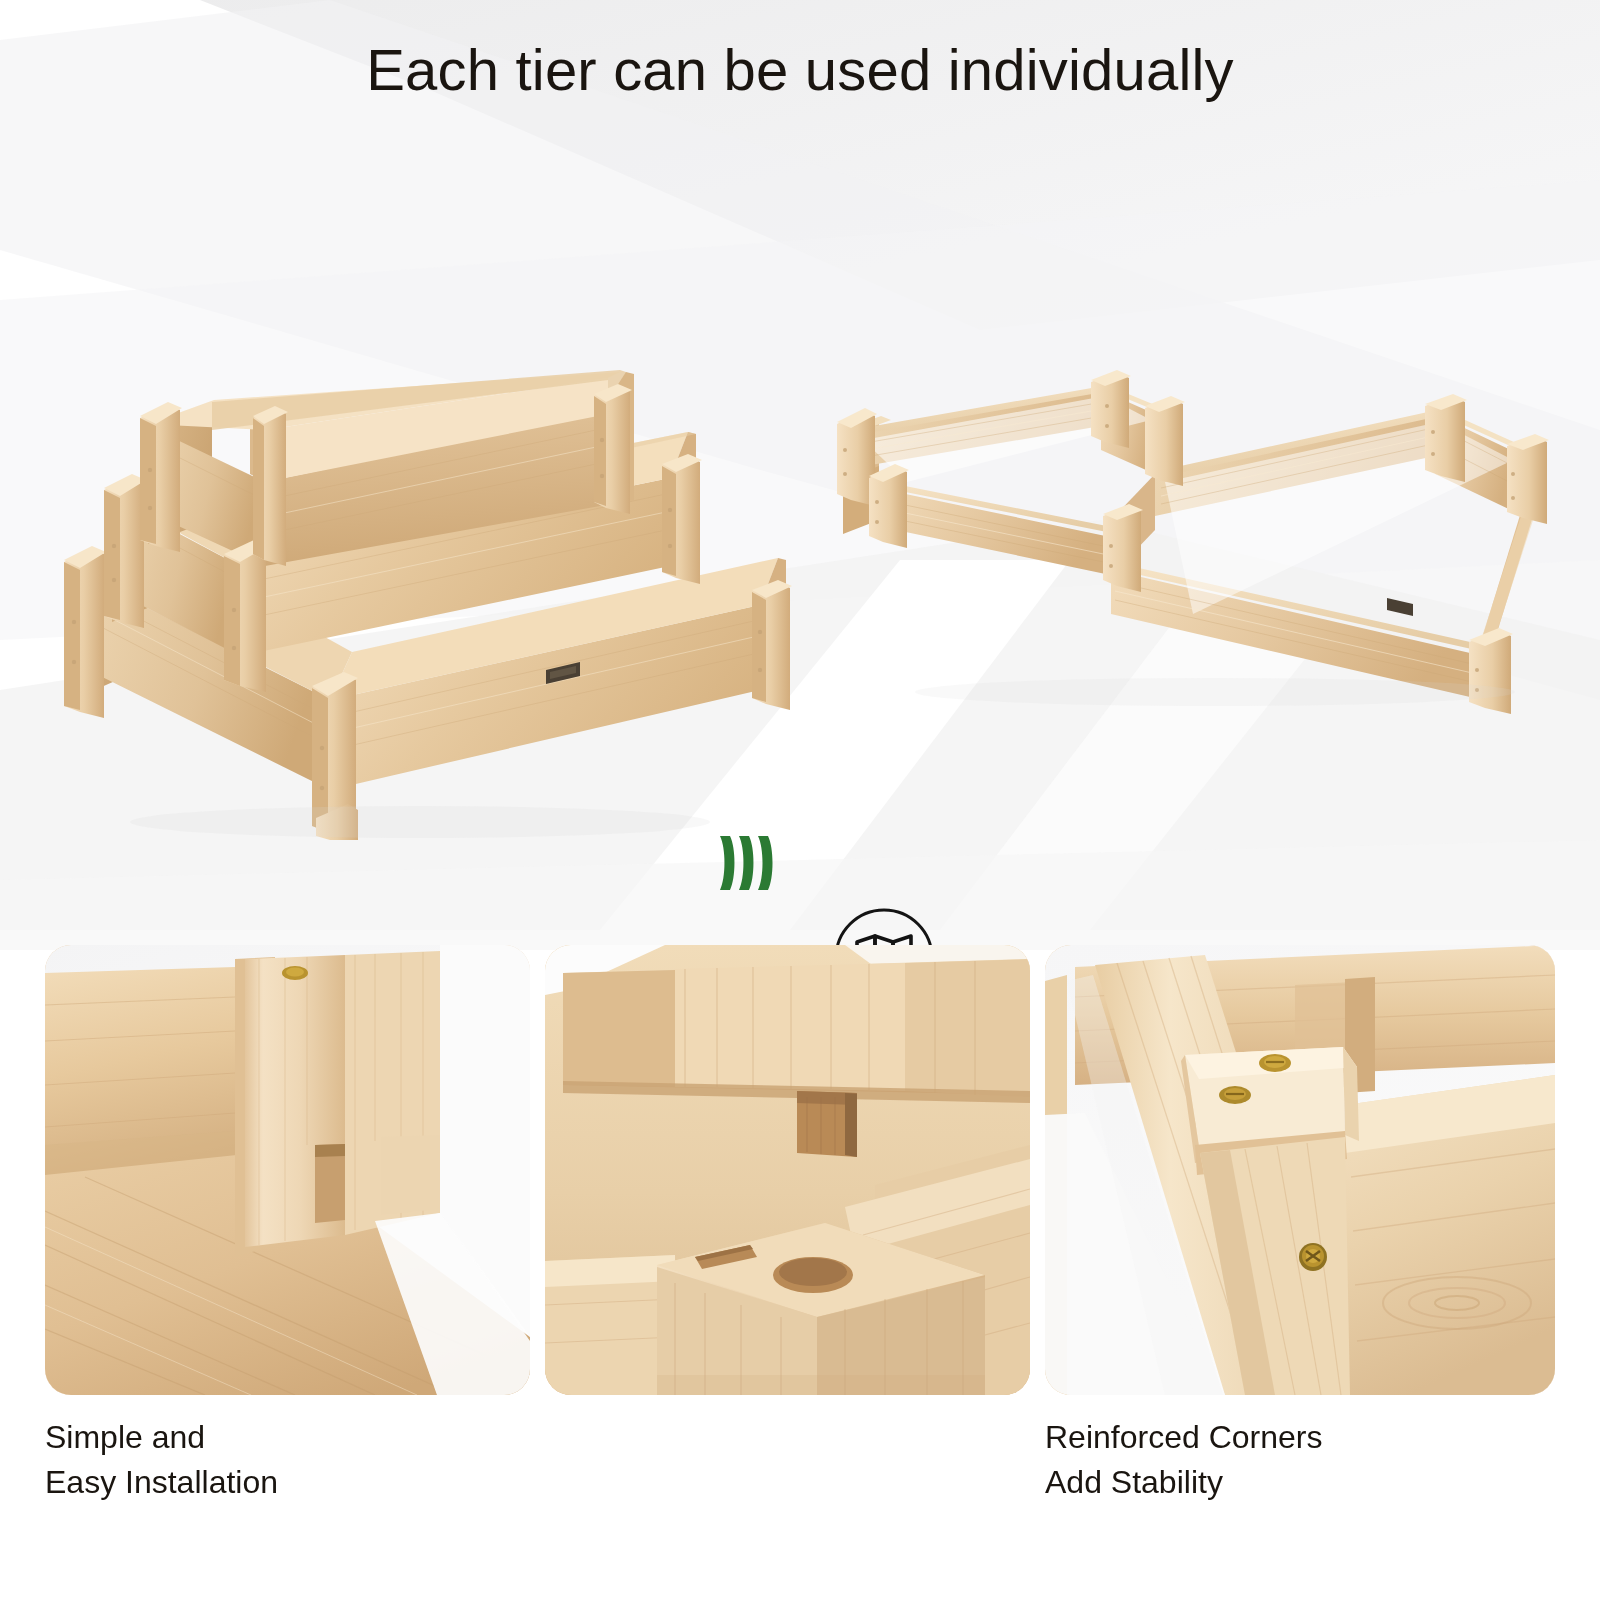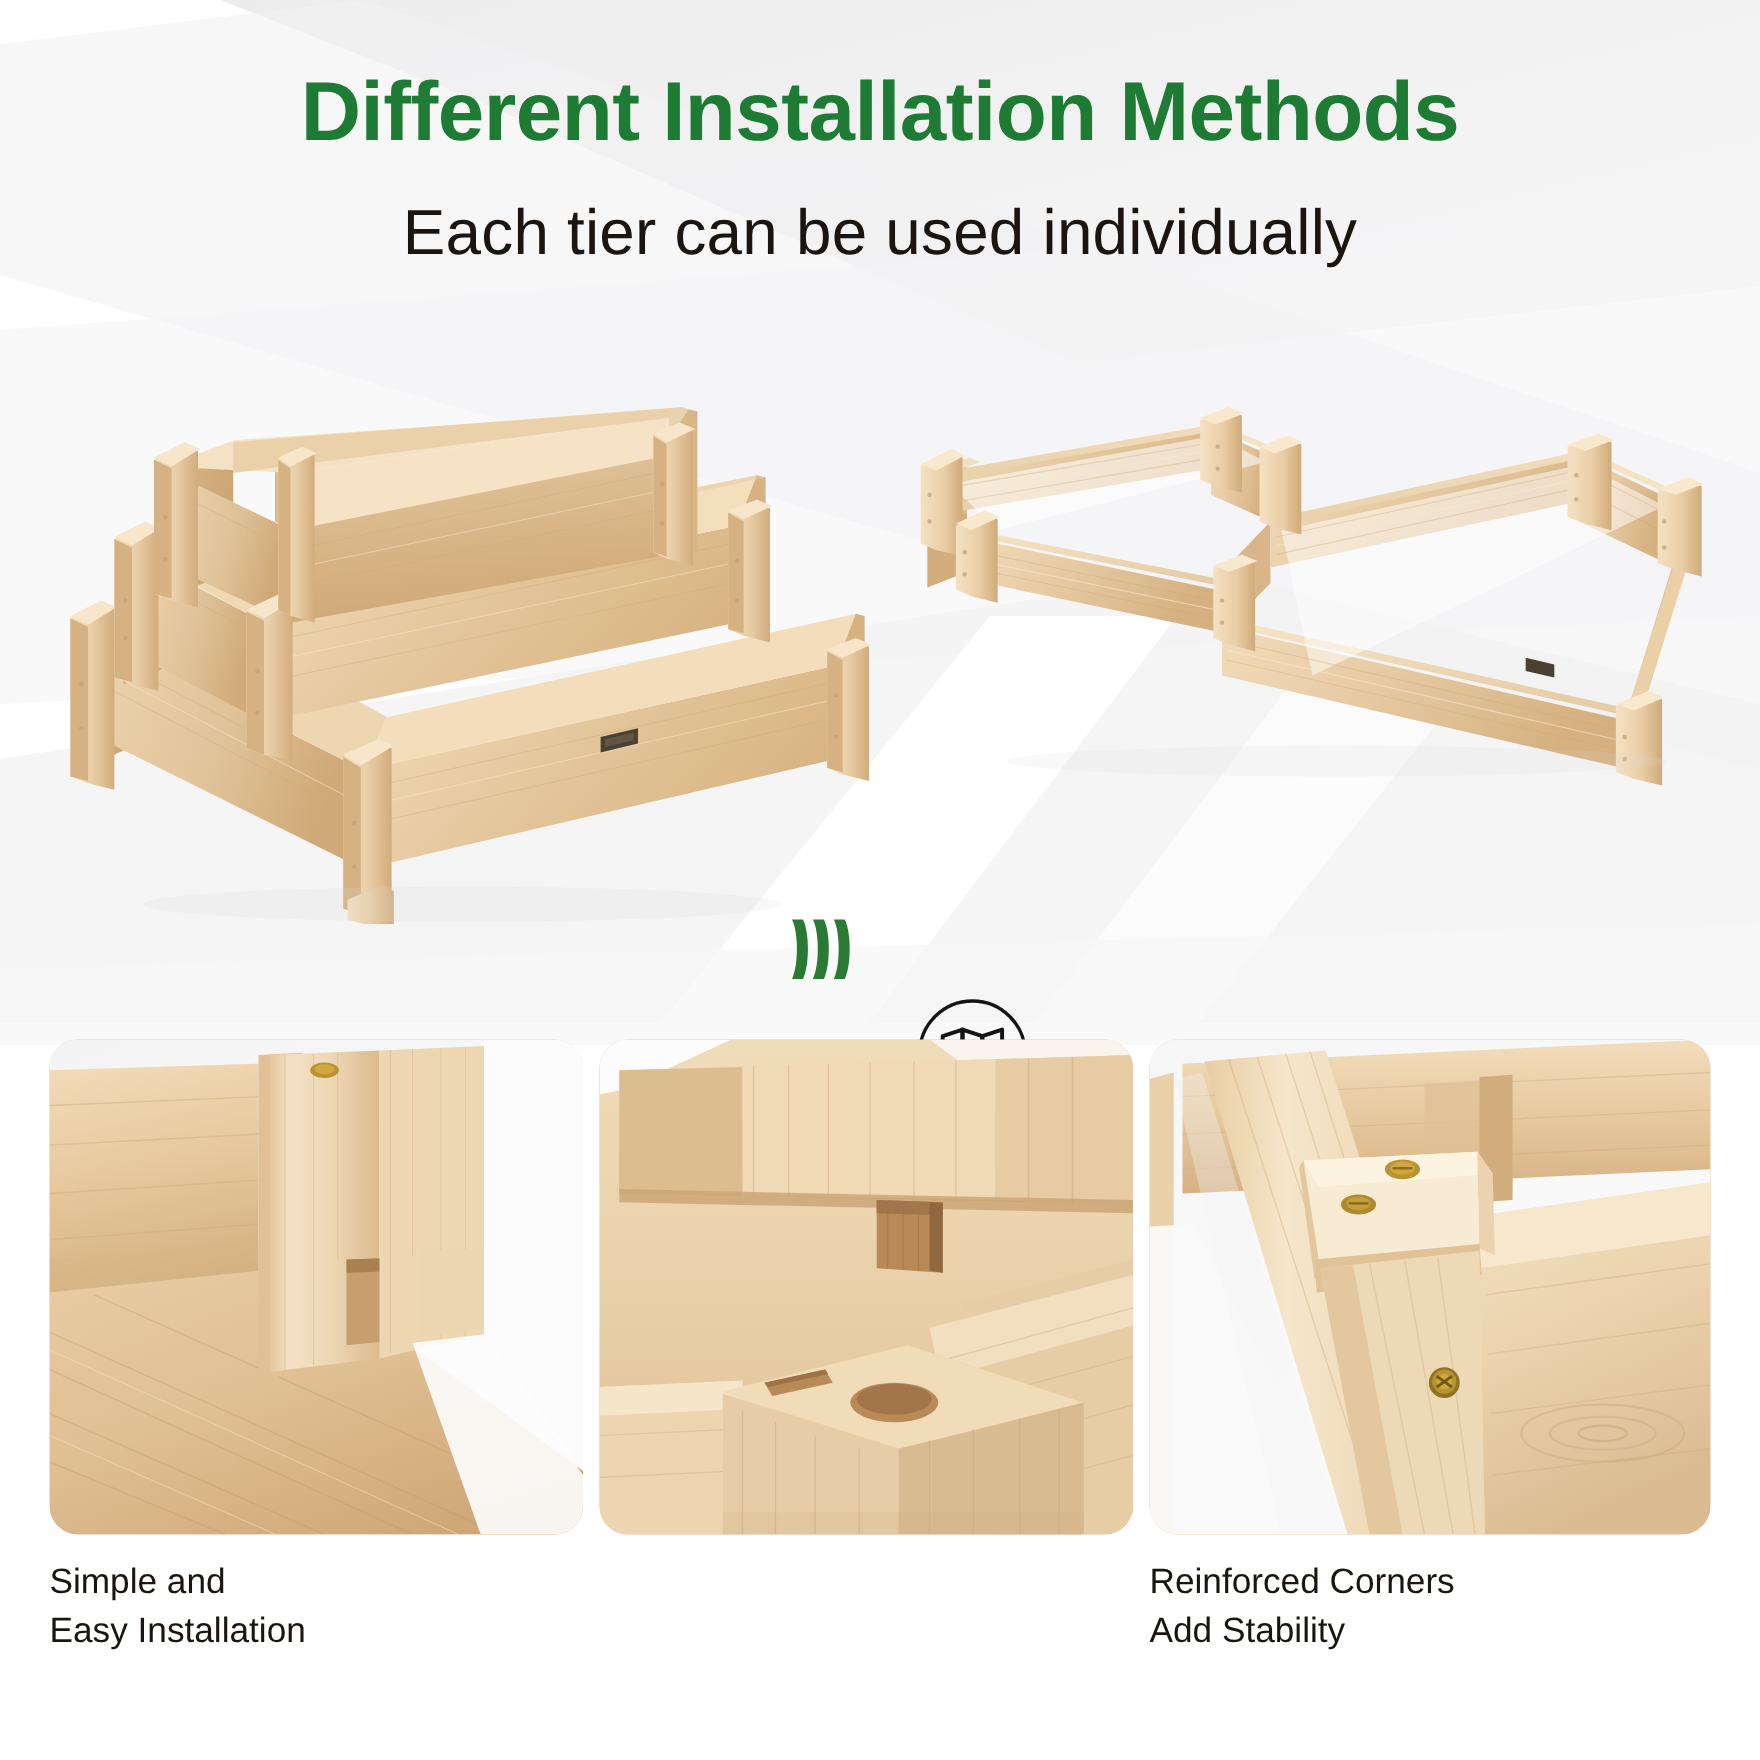--- a/index.html
+++ b/index.html
@@ -86,21 +86,20 @@
 
     <path d="M 0 690 L 1100 520 L 1600 640 L 1600 930 L 0 930 Z" fill="#f1f1f2" opacity="0.75"></path>
     <path d="M 600 930 L 900 560 L 1070 560 L 790 930 Z" fill="#ffffff" opacity="0.95"></path>
     <path d="M 940 930 L 1190 600 L 1320 640 L 1090 930 Z" fill="#fcfcfc" opacity="0.8"></path>
 
     <path d="M 0 880 L 1600 840 L 1600 950 L 0 950 Z" fill="#f6f6f7" opacity="0.7"></path>
   </svg>
 </div>
 
 <div class="header">
-  <div class="title">Different Installation Methods</div>
   <div class="subtitle">Each tier can be used individually</div>
 </div>
 
 <div class="hero">
 
   <div class="planter-left">
     <svg viewBox="0 0 740 470" width="740" height="470">
       <defs>
         <linearGradient id="wTop" x1="0" y1="0" x2="0.35" y2="1">
           <stop offset="0" stop-color="#f6e2c4"></stop>

